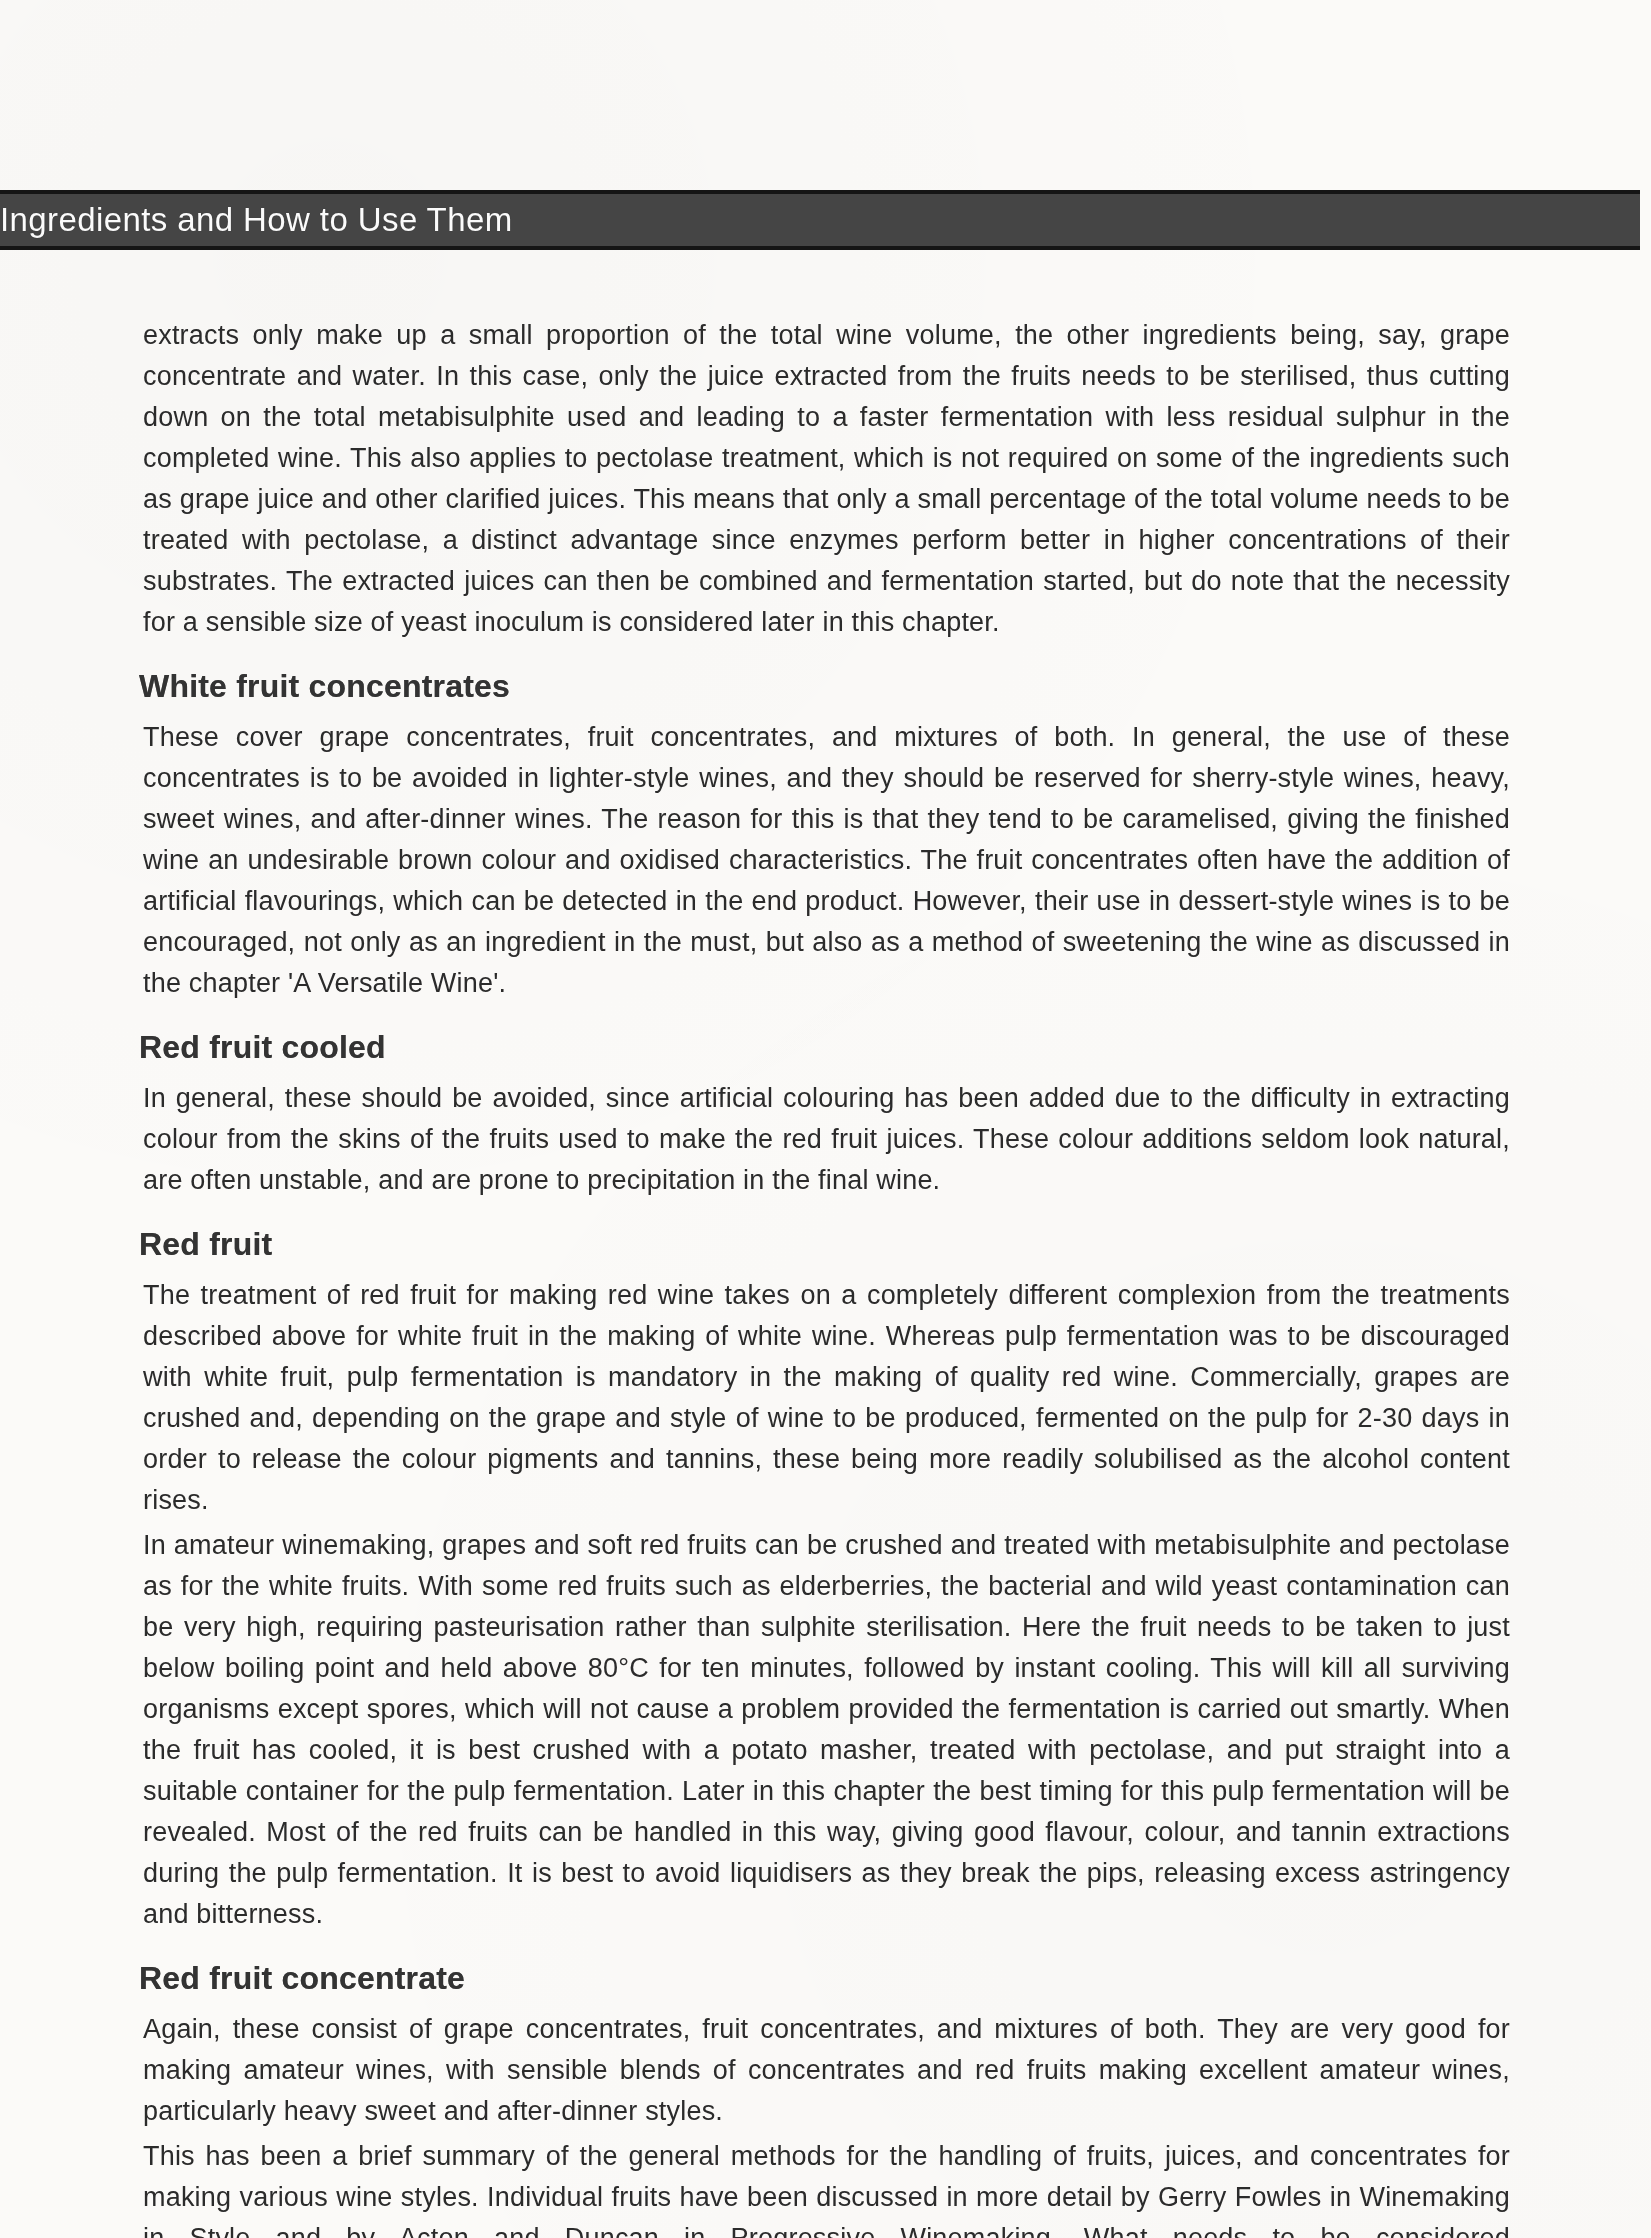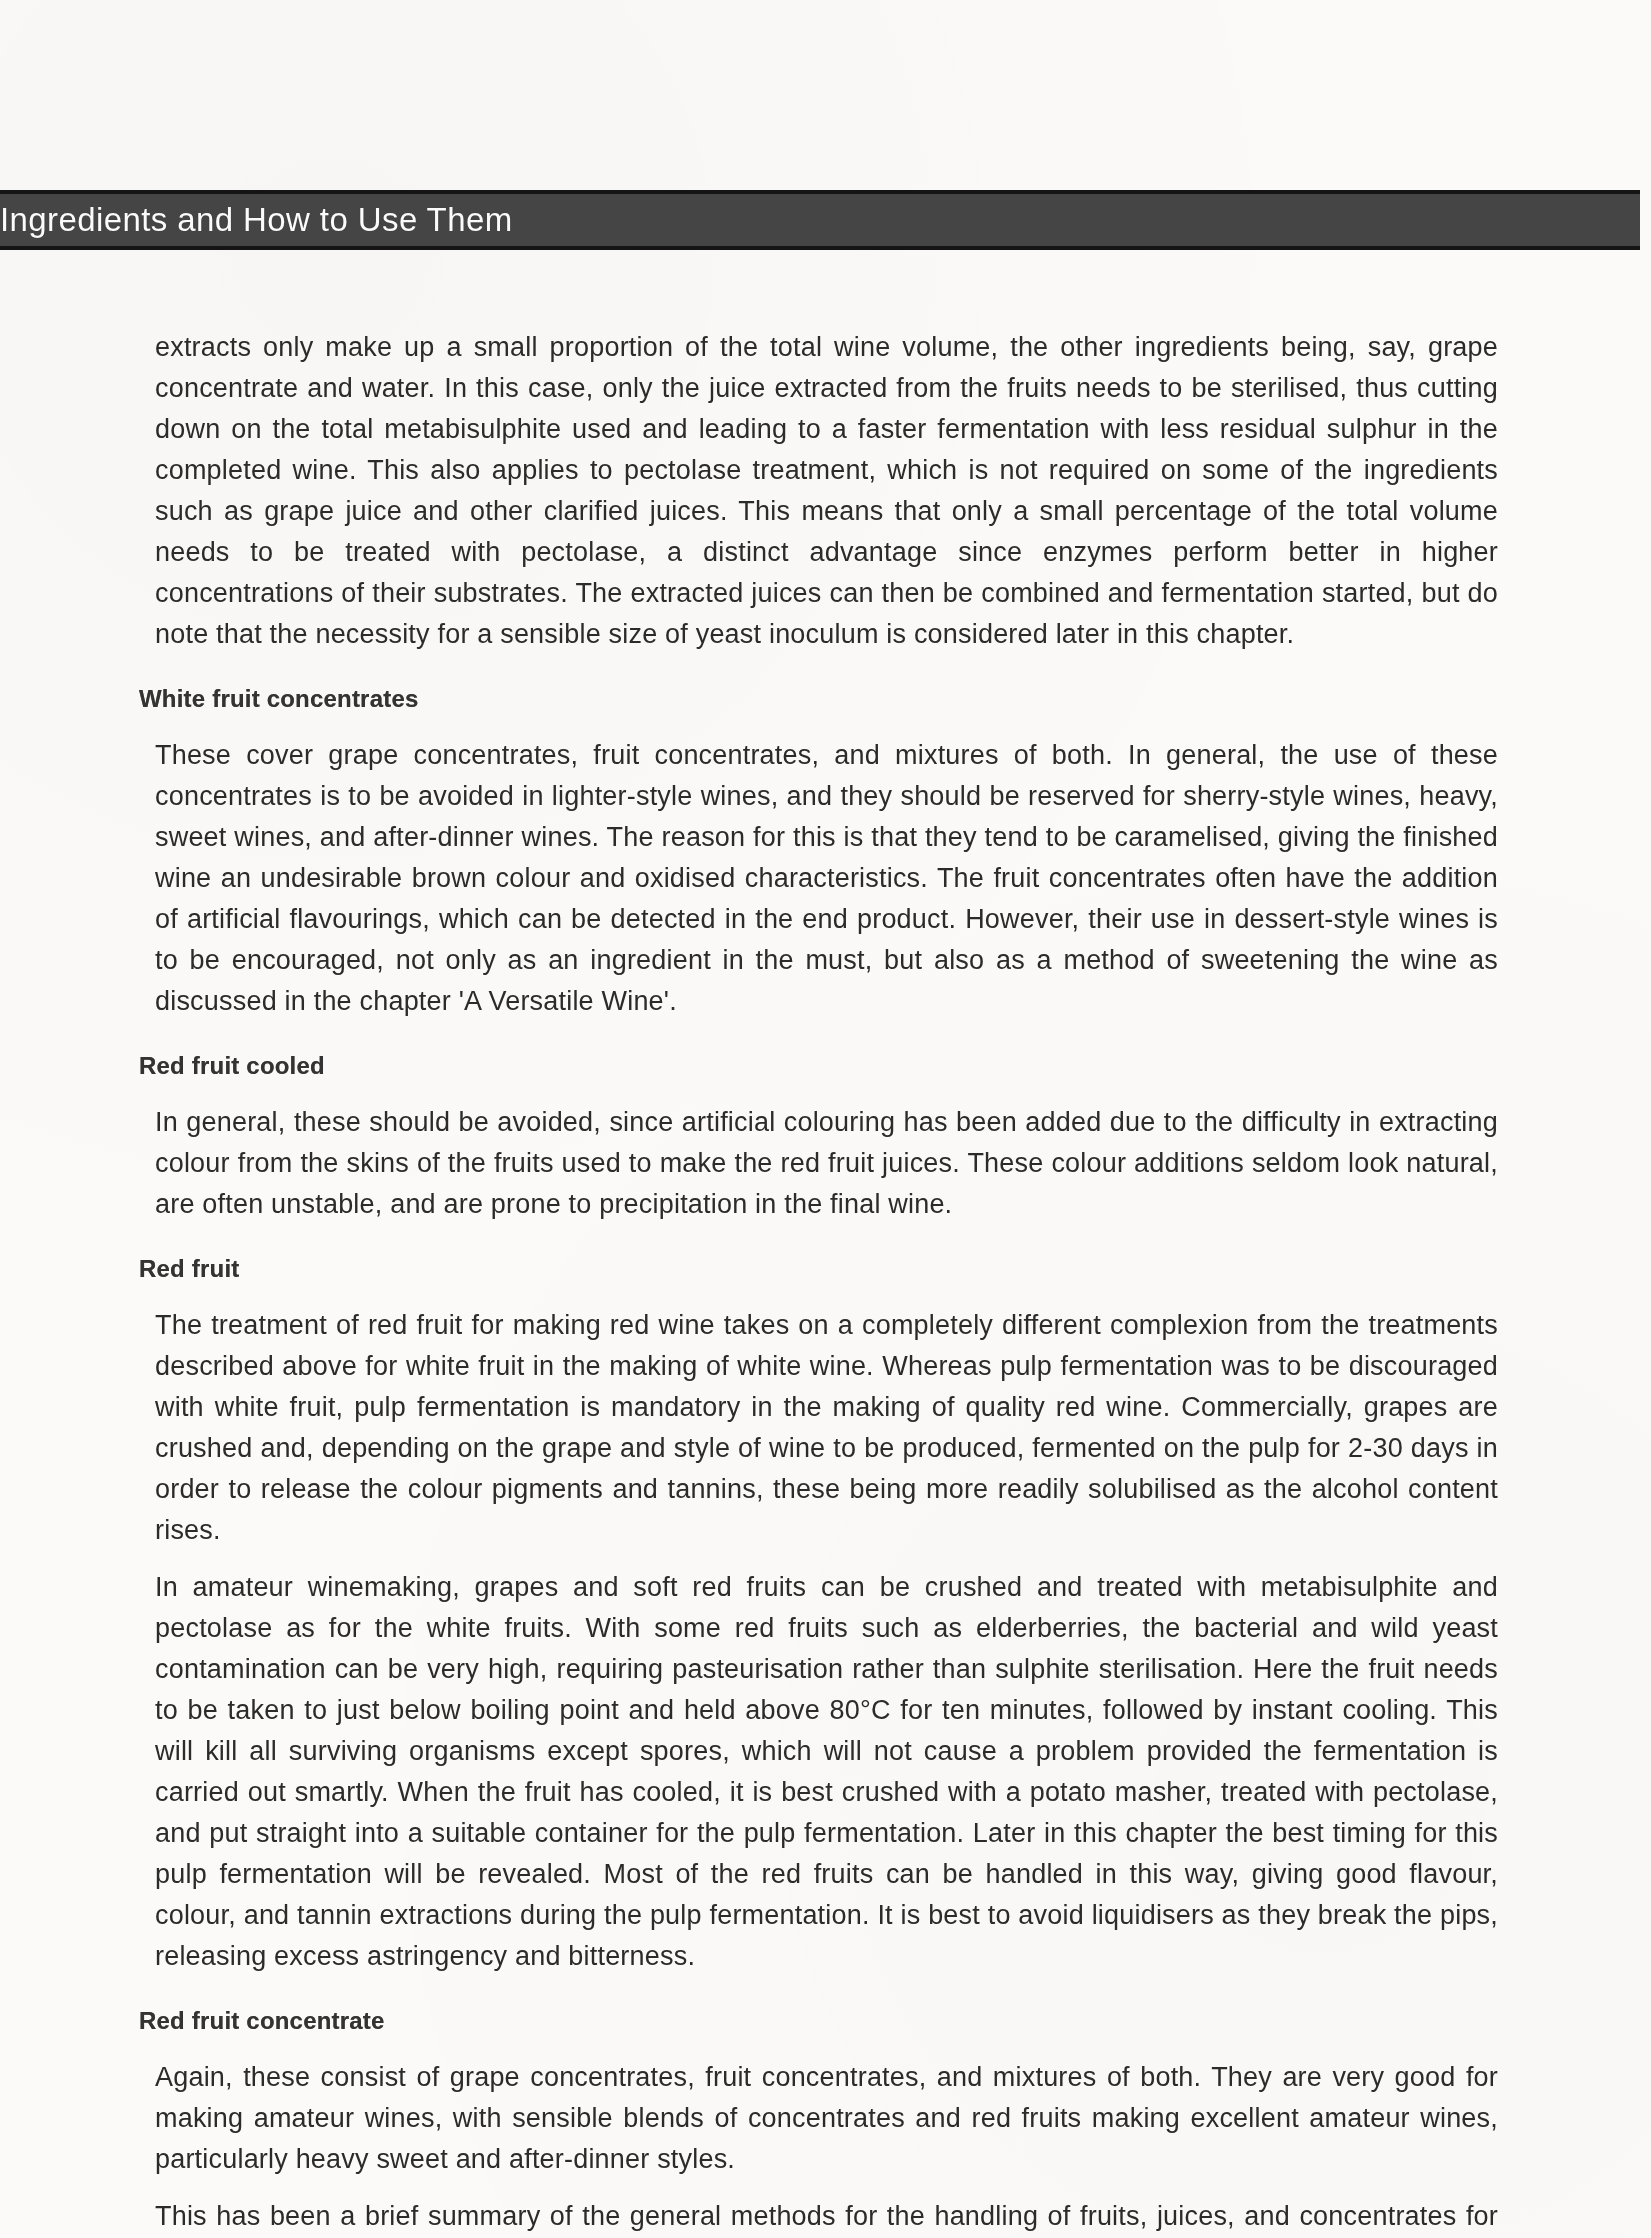--- a/index.html
+++ b/index.html
@@ -49,34 +49,34 @@
   
   .content {
     position: absolute;
     left: 139px;
     width: 1375px;
     top: 311px;
     bottom: 215px;
     overflow: hidden;
   }
   .para {
-    margin: 16px;
+    margin: 4px;
     font-size: 27px;
     font-weight: 300;
     line-height: 41px;
     color: #2b2b2b;
     text-align: justify;
     letter-spacing: 0.2px;
   }
   .para.justify-last {
     text-align-last: justify;
   }
   .heading {
     margin: 23px 0 9.9px 0;
-    font-size: 24px;
+    font-size: 32px;
     font-weight: 700;
     line-height: 41px;
     color: #333333;
     letter-spacing: 0.2px;
     text-shadow: 0 0 0.4px rgba(40,40,40,0.6);
   }
 </style>
 </head>
 <body>
 

